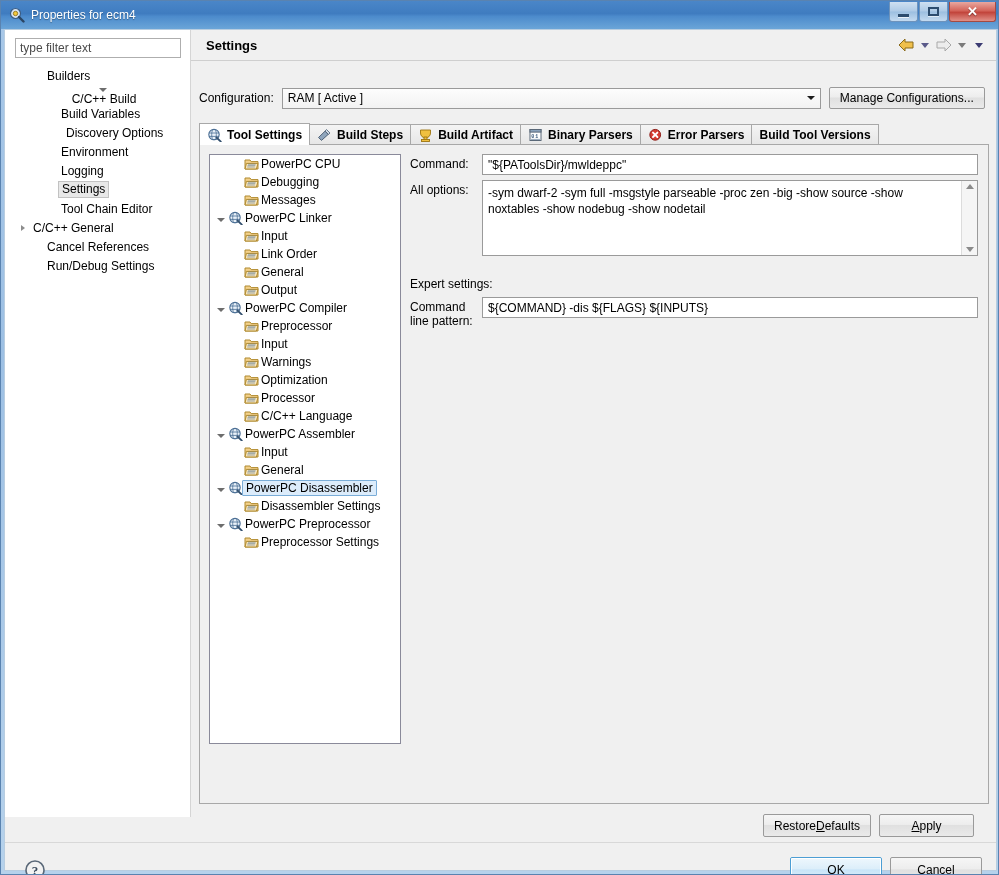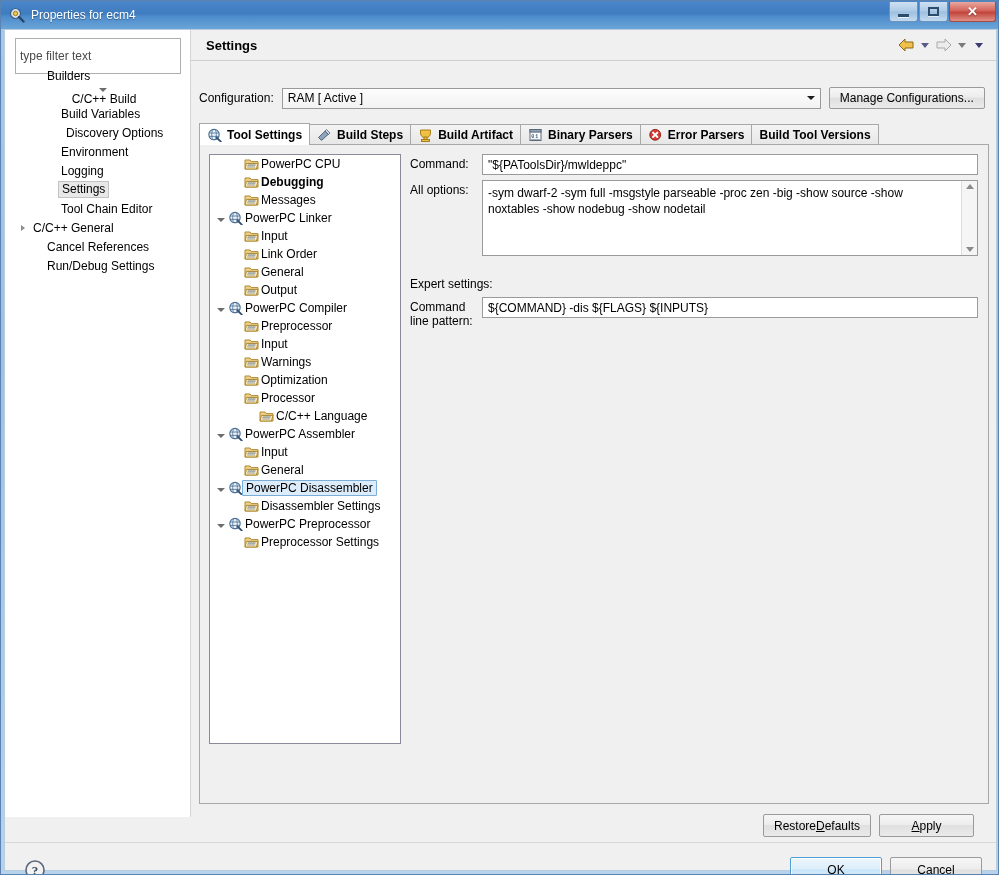--- a/index.html
+++ b/index.html
@@ -107,21 +107,21 @@
     left: 0; top: 0;
     width: 186px;
     height: 787px;
     background: #ffffff;
     border-right: 1px solid #d5d5d5;
     box-sizing: border-box;
   }
   .filter-box {
     position: absolute;
     left: 10px; top: 8px;
-    width: 166px; height: 36px;
+    width: 166px; height: 20px;
     border: 1px solid #aeaeae;
     background: #ffffff;
     box-sizing: border-box;
     font-family: "Liberation Sans", sans-serif;
     font-size: 12px;
     color: #4a4a4a;
     padding: 0 4px;
     outline: none;
   }
   .filter-box::placeholder { color: #4a4a4a; opacity: 1; }
@@ -629,21 +629,21 @@
                 <svg width="15" height="14" viewBox="0 0 15 14">
                   <path d="M1 3 L6 3 L7.2 4.6 L14 4.6 L14 12 L1 12 Z" fill="#f3d08a" stroke="#b08a2e" stroke-width="1"></path>
                   <path d="M2.4 6.4 L14 6.4 L12.4 12 L1 12 Z" fill="#fae8bd" stroke="#b08a2e" stroke-width="1"></path>
                   <g stroke="#5f7a96" stroke-width=".7" opacity=".85">
                     <path d="M4 7.2 L11.7 7.2 M3.6 8.6 L11.3 8.6 M3.2 10 L10.9 10"></path>
                   </g>
                 </svg>
               </span>
               <span class="tt-label">PowerPC CPU</span>
             </div>
-            <div class="tt-row" style="padding-left: 20px; font-weight: bold;">
+            <div class="tt-row" style="padding-left: 20px;">
               <span class="tt-arrow"></span>
               <span class="tt-ico">
                 <svg width="15" height="14" viewBox="0 0 15 14">
                   <path d="M1 3 L6 3 L7.2 4.6 L14 4.6 L14 12 L1 12 Z" fill="#f3d08a" stroke="#b08a2e" stroke-width="1"></path>
                   <path d="M2.4 6.4 L14 6.4 L12.4 12 L1 12 Z" fill="#fae8bd" stroke="#b08a2e" stroke-width="1"></path>
                   <g stroke="#5f7a96" stroke-width=".7" opacity=".85">
                     <path d="M4 7.2 L11.7 7.2 M3.6 8.6 L11.3 8.6 M3.2 10 L10.9 10"></path>
                   </g>
                 </svg>
               </span>
@@ -800,21 +800,21 @@
                 <svg width="15" height="14" viewBox="0 0 15 14">
                   <path d="M1 3 L6 3 L7.2 4.6 L14 4.6 L14 12 L1 12 Z" fill="#f3d08a" stroke="#b08a2e" stroke-width="1"></path>
                   <path d="M2.4 6.4 L14 6.4 L12.4 12 L1 12 Z" fill="#fae8bd" stroke="#b08a2e" stroke-width="1"></path>
                   <g stroke="#5f7a96" stroke-width=".7" opacity=".85">
                     <path d="M4 7.2 L11.7 7.2 M3.6 8.6 L11.3 8.6 M3.2 10 L10.9 10"></path>
                   </g>
                 </svg>
               </span>
               <span class="tt-label">Processor</span>
             </div>
-            <div class="tt-row" style="padding-left: 35px;">
+            <div class="tt-row" style="padding-left: 20px;">
               <span class="tt-arrow"></span>
               <span class="tt-ico">
                 <svg width="15" height="14" viewBox="0 0 15 14">
                   <path d="M1 3 L6 3 L7.2 4.6 L14 4.6 L14 12 L1 12 Z" fill="#f3d08a" stroke="#b08a2e" stroke-width="1"></path>
                   <path d="M2.4 6.4 L14 6.4 L12.4 12 L1 12 Z" fill="#fae8bd" stroke="#b08a2e" stroke-width="1"></path>
                   <g stroke="#5f7a96" stroke-width=".7" opacity=".85">
                     <path d="M4 7.2 L11.7 7.2 M3.6 8.6 L11.3 8.6 M3.2 10 L10.9 10"></path>
                   </g>
                 </svg>
               </span>

